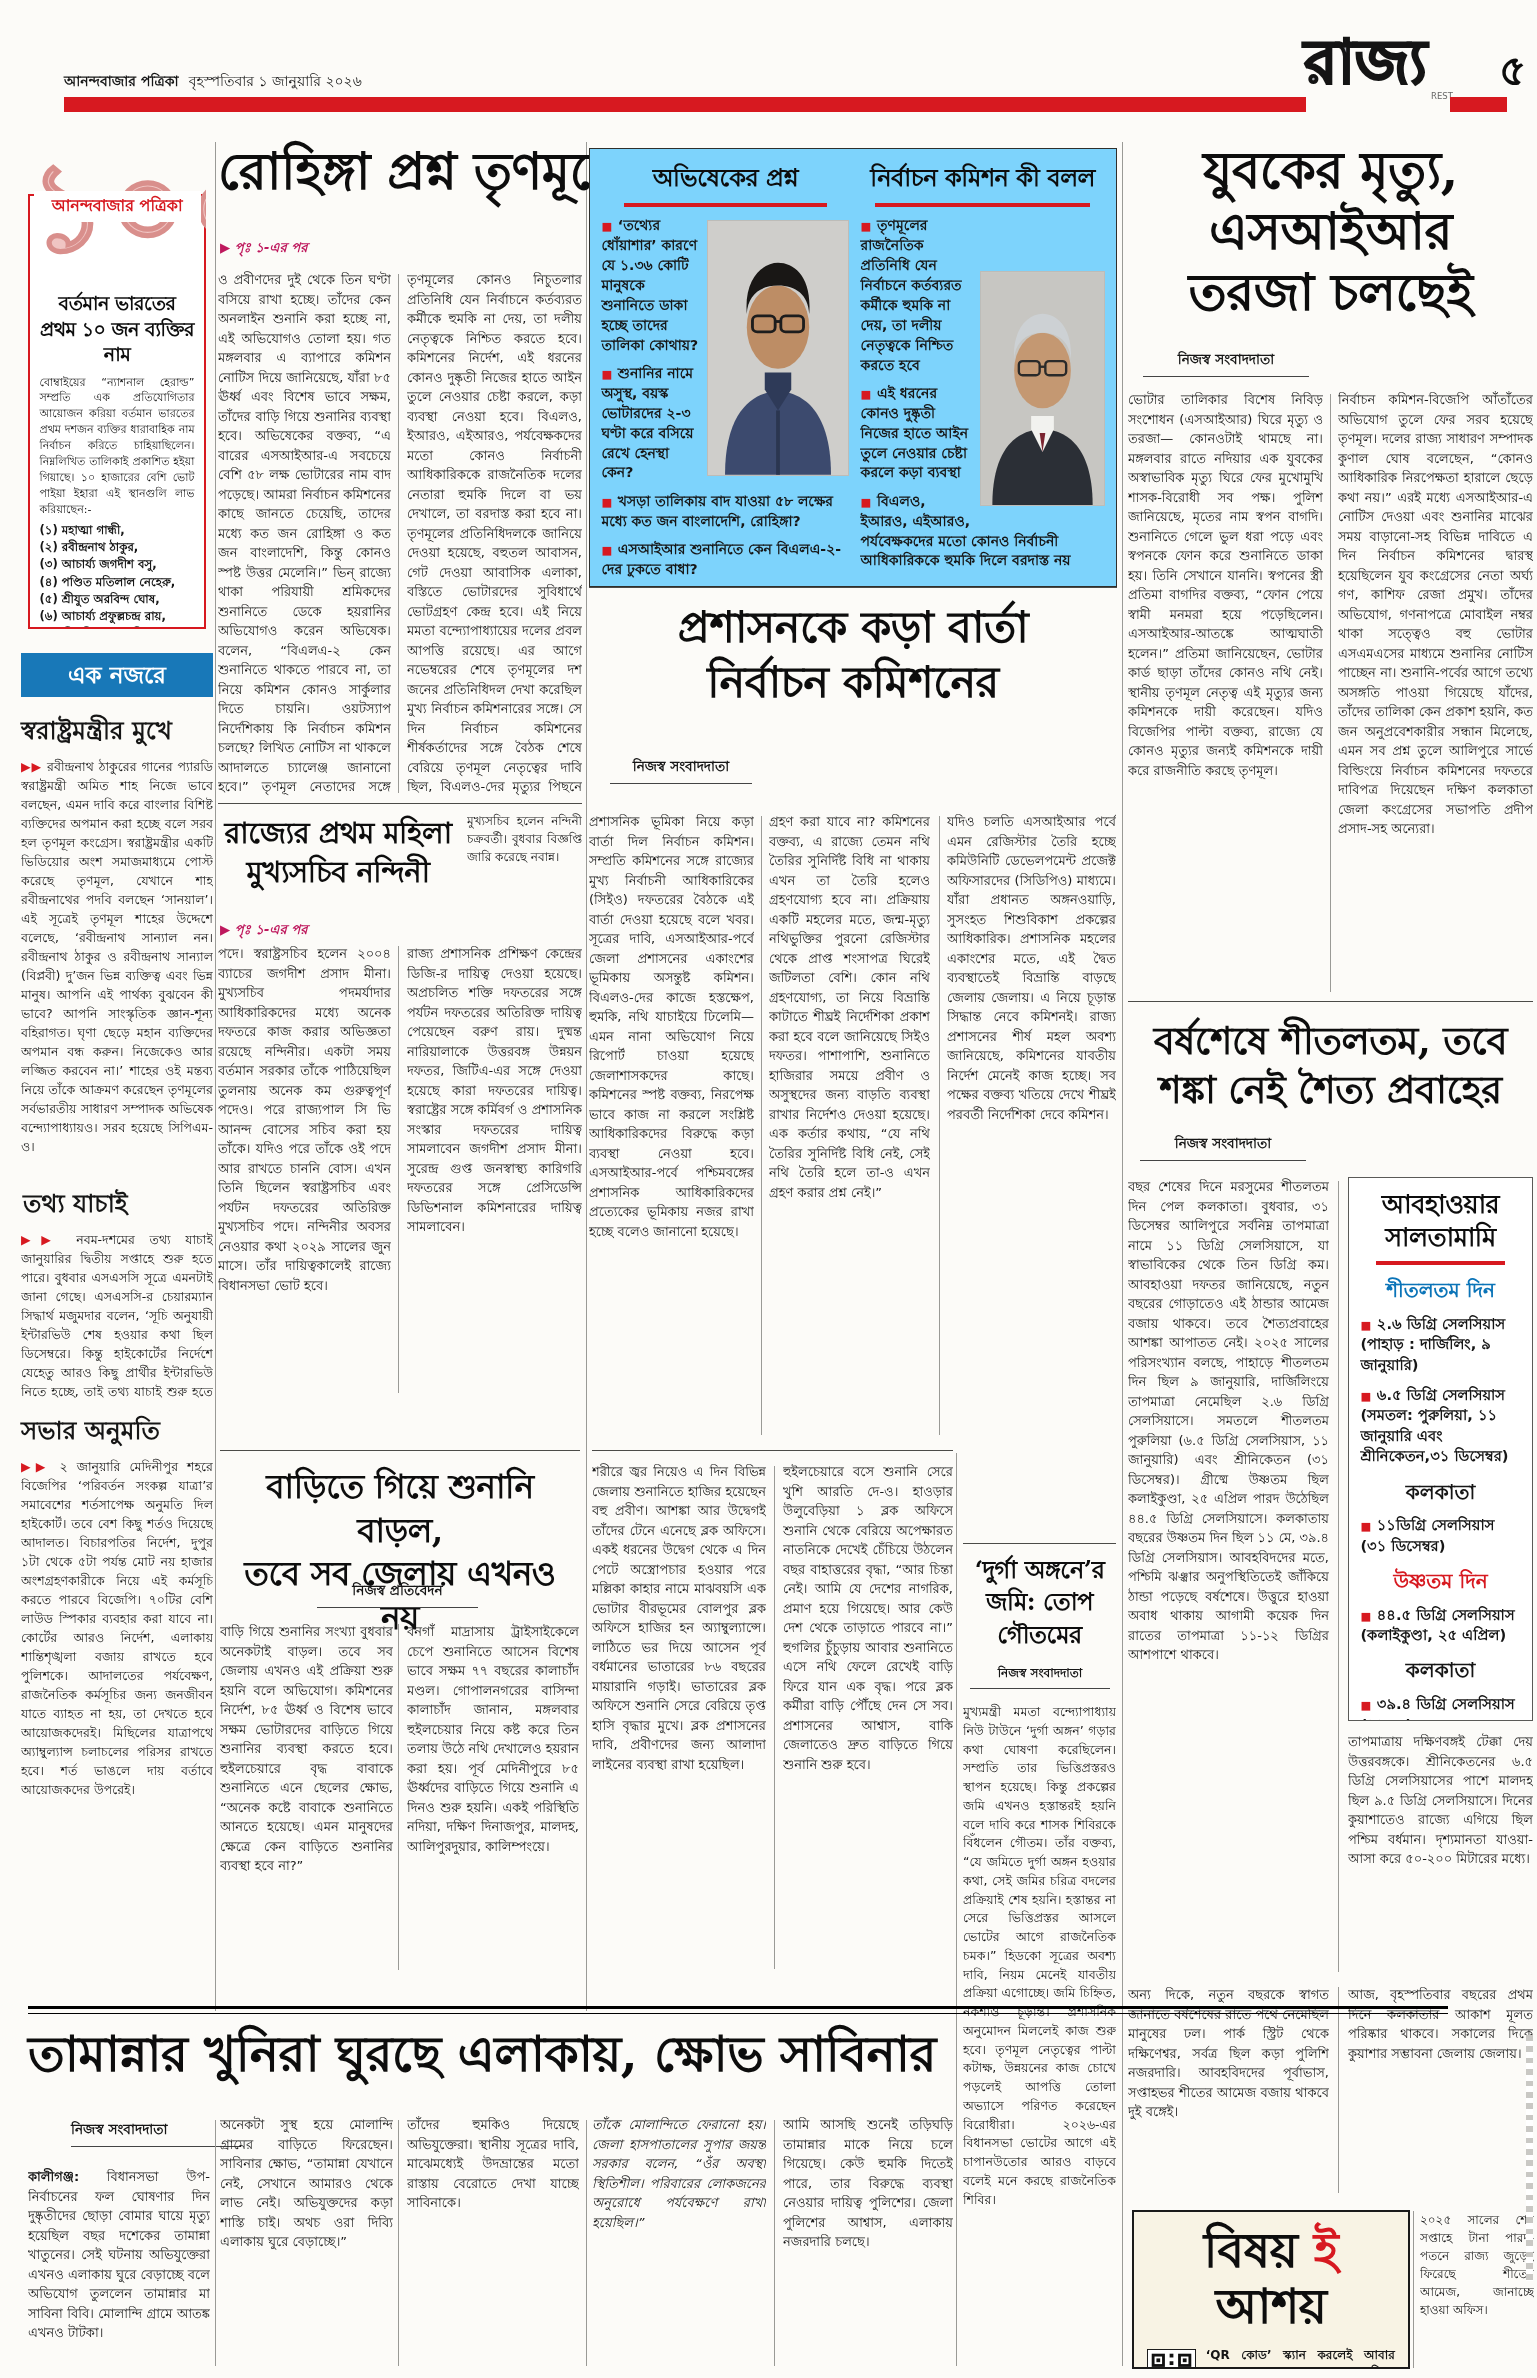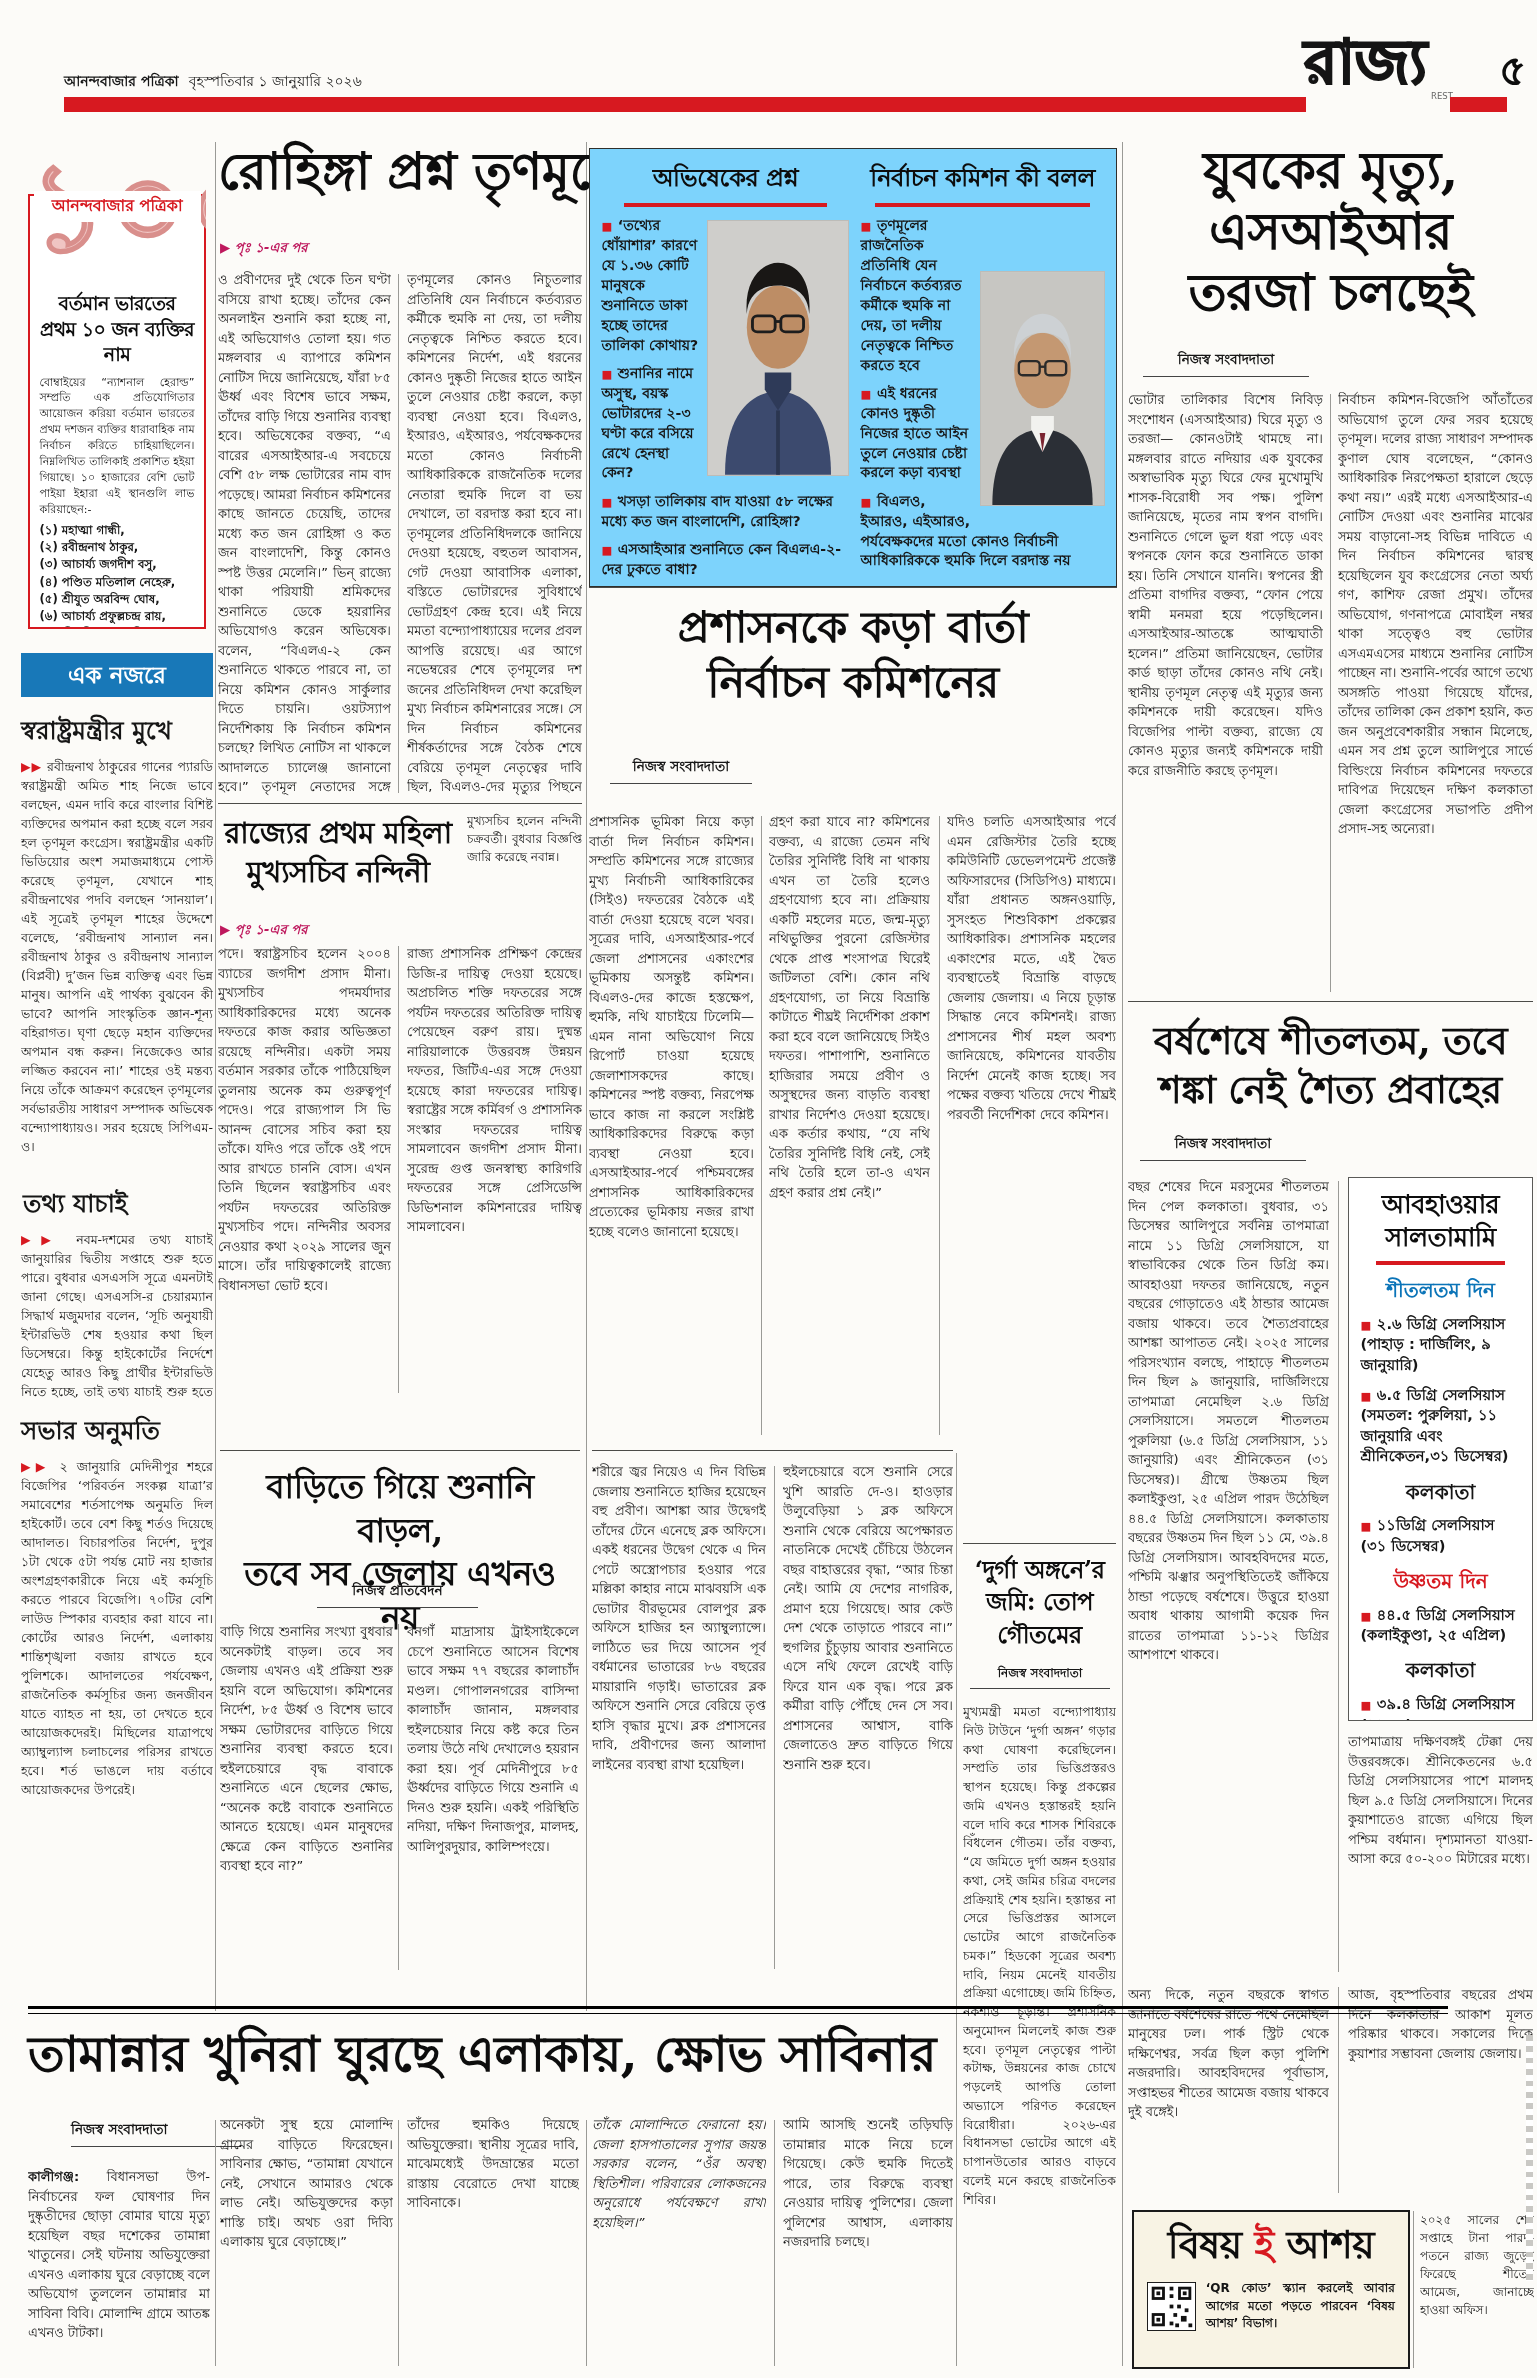--- a/index.html
+++ b/index.html
@@ -238,21 +238,21 @@
   <div class="vrule" style="left:215px;top:2120px;height:246px;"></div>
   <div class="abs body-txt" style="left:220px;top:2115px;width:173px;height:254px;">অনেকটা সুস্থ হয়ে মোলান্দি গ্রামের বাড়িতে ফিরেছেন। সাবিনার ক্ষোভ, “তামান্না যেখানে নেই, সেখানে আমারও থেকে লাভ নেই। অভিযুক্তদের কড়া শাস্তি চাই। অথচ ওরা দিব্যি এলাকায় ঘুরে বেড়াচ্ছে।”</div>
   <div class="vrule" style="left:398px;top:2120px;height:246px;"></div>
   <div class="abs body-txt" style="left:407px;top:2115px;width:172px;height:254px;">তাঁদের হুমকিও দিয়েছে অভিযুক্তেরা। স্থানীয় সূত্রের দাবি, মাঝেমধ্যেই উদভ্রান্তের মতো রাস্তায় বেরোতে দেখা যাচ্ছে সাবিনাকে।</div>
   <div class="vrule" style="left:586px;top:2120px;height:246px;"></div>
   <div class="abs body-txt" style="left:592px;top:2115px;width:174px;height:254px;font-style:italic;">তাঁকে মোলান্দিতে ফেরানো হয়। জেলা হাসপাতালের সুপার জয়ন্ত সরকার বলেন, “ওঁর অবস্থা স্থিতিশীল। পরিবারের লোকজনের অনুরোধে পর্যবেক্ষণে রাখা হয়েছিল।”</div>
   <div class="vrule" style="left:774px;top:2120px;height:246px;"></div>
   <div class="abs body-txt" style="left:783px;top:2115px;width:170px;height:254px;">আমি আসছি শুনেই তড়িঘড়ি তামান্নার মাকে নিয়ে চলে গিয়েছে। কেউ হুমকি দিতেই পারে, তার বিরুদ্ধে ব্যবস্থা নেওয়ার দায়িত্ব পুলিশের। জেলা পুলিশের আশ্বাস, এলাকায় নজরদারি চলছে।</div>
 
   <div class="abs" style="left:1132px;top:2210px;width:278px;height:159px;border:2.8px solid #1a1a1a;background:#f8f3e4;box-sizing:border-box;padding:11.4px 13.2px;overflow:hidden;">
-    <div class="hl center" style="font-size:38px;line-height:1.15;">
+    <div class="hl center" style="font-size:48px;line-height:1.15;">
       <span>বিষয়</span>
       <span class="red">ই</span>
       <span>আশয়</span>
     </div>
     <div style="display:flex;align-items:center;gap:9.5px;margin-top:13.2px;">
       <svg width="49" height="49" viewBox="0 0 52 52" style="flex:0 0 auto;">
         <rect width="52" height="52" fill="#fff" stroke="#111" stroke-width="2"></rect>
         <rect x="5" y="5" width="14" height="14" fill="#111"></rect>
           <rect x="8" y="8" width="8" height="8" fill="#fff"></rect>
           <rect x="10" y="10" width="4" height="4" fill="#111"></rect>

